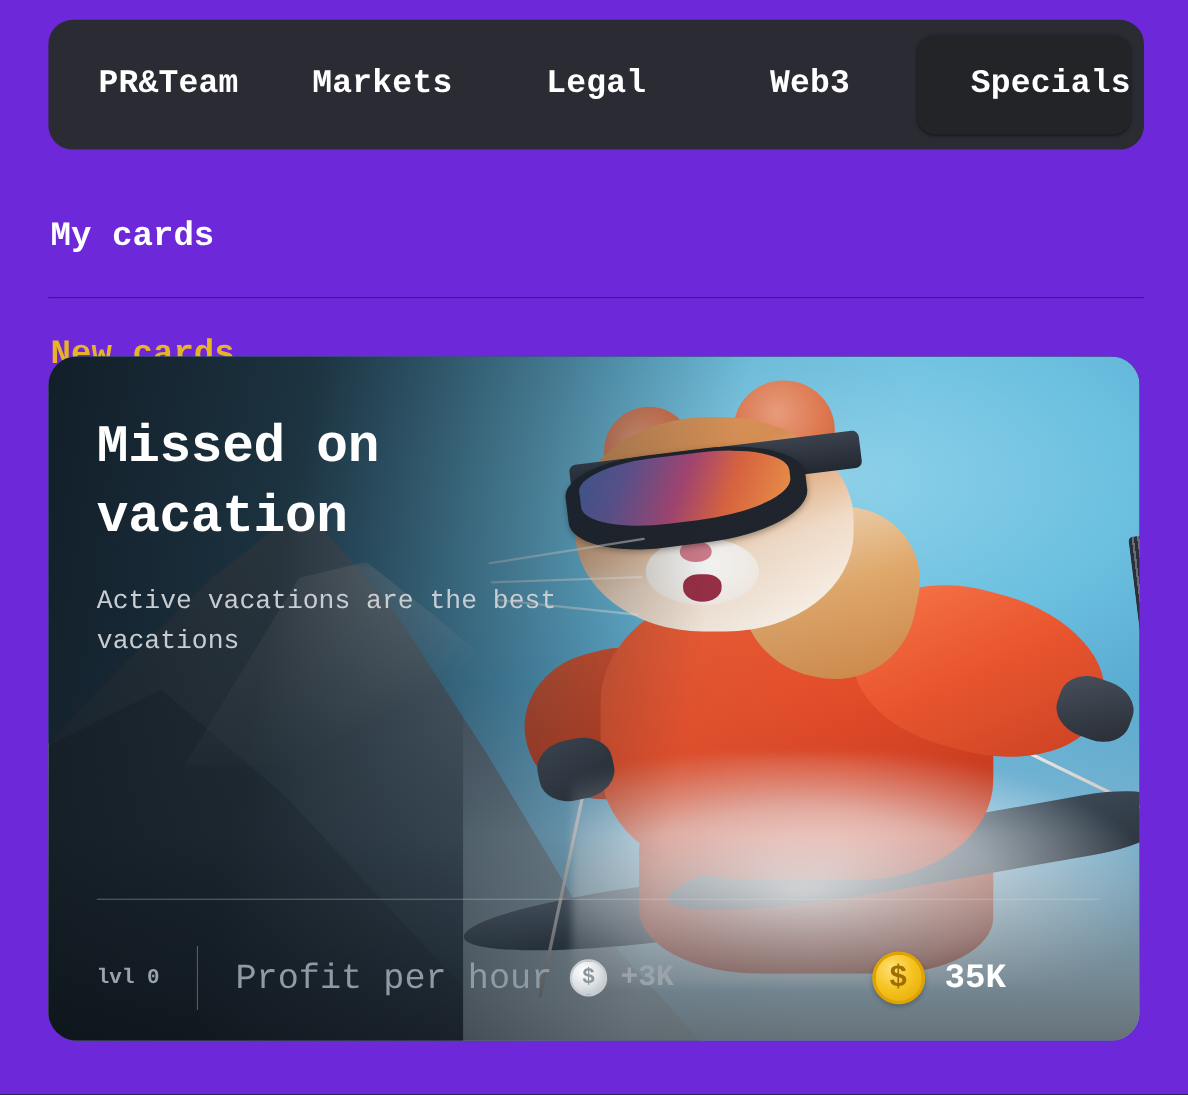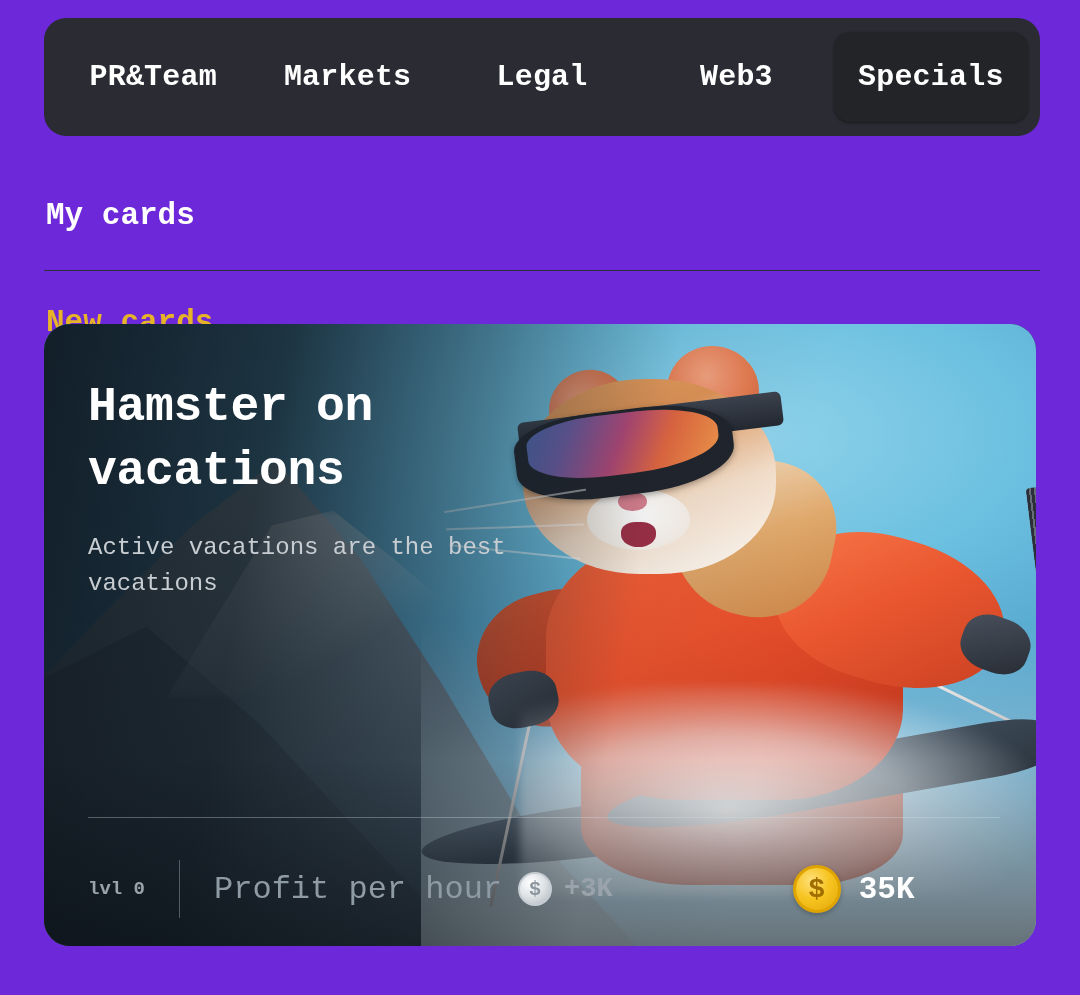--- a/index.html
+++ b/index.html
@@ -44,20 +44,21 @@
     font-size: 30px;
     font-weight: bold;
     letter-spacing: 0.2px;
     white-space: nowrap;
     cursor: pointer;
     background: transparent;
   }
   .nav-item.active {
     background: #232427;
     box-shadow: 0 1px 3px rgba(0,0,0,.45);
+    justify-content: flex-end;
   }
 
   
   .tabs {
     position: absolute;
     left: 44px;
     top: 198px;
     width: 996px;
     height: 74px;
     display: flex;
@@ -480,21 +481,21 @@
         <div class="whisker" style="left:2%;top:44%;width:92%;transform:rotate(-2deg)"></div>
         <div class="whisker" style="left:4%;top:70%;width:88%;transform:rotate(6deg)"></div>
       </div>
     </div>
 
     <div class="snow-spray"></div>
     <div class="scrim"></div>
     <div class="scrim-bottom"></div>
 
     <div class="card-content">
-      <div class="card-title">Hamster on vacations</div>
+      <div class="card-title">Missed on vacation</div>
       <div class="card-subtitle">Active vacations are the best vacations</div>
 
     </div>
 
     <div class="card-divider"></div>
 
     <div class="stats">
       <div class="lvl">lvl 0</div>
       <div class="vdiv"></div>
       <div class="profit-label">Profit per hour</div>

